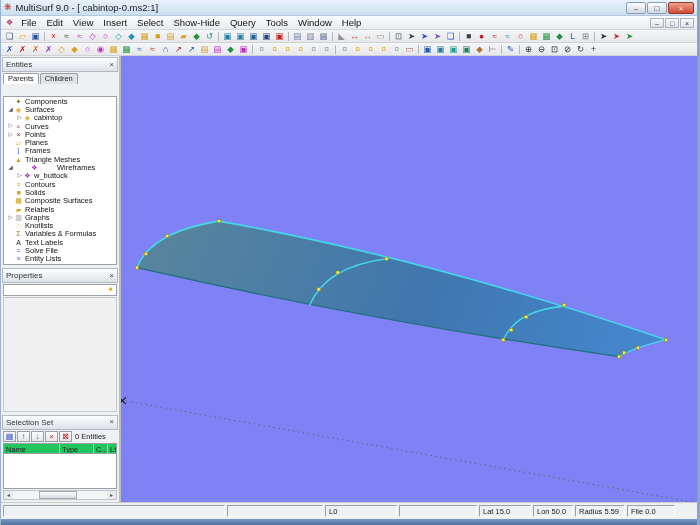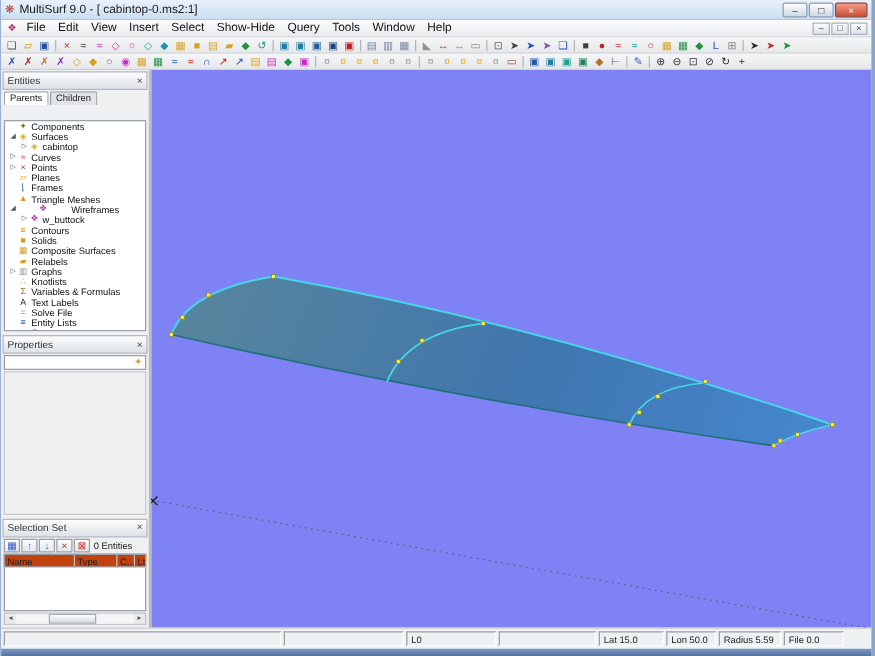--- a/index.html
+++ b/index.html
@@ -51,21 +51,21 @@
   .props{height:150px;}
   .propfield{height:12px;flex:none;margin:1px 2px;background:#fff;border:1px solid #9aa0a8;display:flex;
              align-items:center;justify-content:flex-end;padding:0 2px;box-sizing:border-box;}
   .ficon{font-size:8px;color:#d8a020;line-height:1;}
   .propbody{flex:1;background:#f0f0f0;border:1px solid #c6c9cc;margin:0 2px 2px;}
   .selset{height:90px;}
   .selset-tools{height:13px;flex:none;display:flex;align-items:center;gap:1px;padding:0 2px;}
   .sbtn{width:13px;height:11px;flex:none;border:1px solid #9aa0a8;background:linear-gradient(#fdfdfd,#e3e6ea);
         font-size:8px;line-height:10px;text-align:center;box-sizing:border-box;}
   .scount{font-size:7.5px;color:#222;margin-left:2px;white-space:nowrap;}
-  .selset-cols{display:flex;height:11px;flex:none;background:#c2410c;border:1px solid #9aa0a8;margin:0 2px;
+  .selset-cols{display:flex;height:11px;flex:none;background:#22c55e;border:1px solid #9aa0a8;margin:0 2px;
                box-sizing:border-box;overflow:hidden;}
   .scol{font-size:7.5px;color:#222;border-right:1px solid #c0c3c8;padding:1px 2px 0;box-sizing:border-box;
         flex:none;white-space:nowrap;overflow:hidden;}
   .selset-body{flex:1;background:#fff;border:1px solid #9aa0a8;border-top:none;margin:0 2px;min-height:0;}
   .hscroll{height:10px;flex:none;display:flex;align-items:center;margin:1px 2px 2px;background:#e8eaec;
            border:1px solid #c0c3c8;box-sizing:border-box;}
   .sarr{width:9px;flex:none;font-size:6px;text-align:center;color:#555;line-height:1;}
   .strack{flex:1;height:8px;position:relative;background:#f4f5f6;}
   .sthumb{position:absolute;left:28%;width:40%;top:0;height:8px;background:linear-gradient(#fdfdfd,#d6dae0);
           border:1px solid #a8acb2;box-sizing:border-box;}

